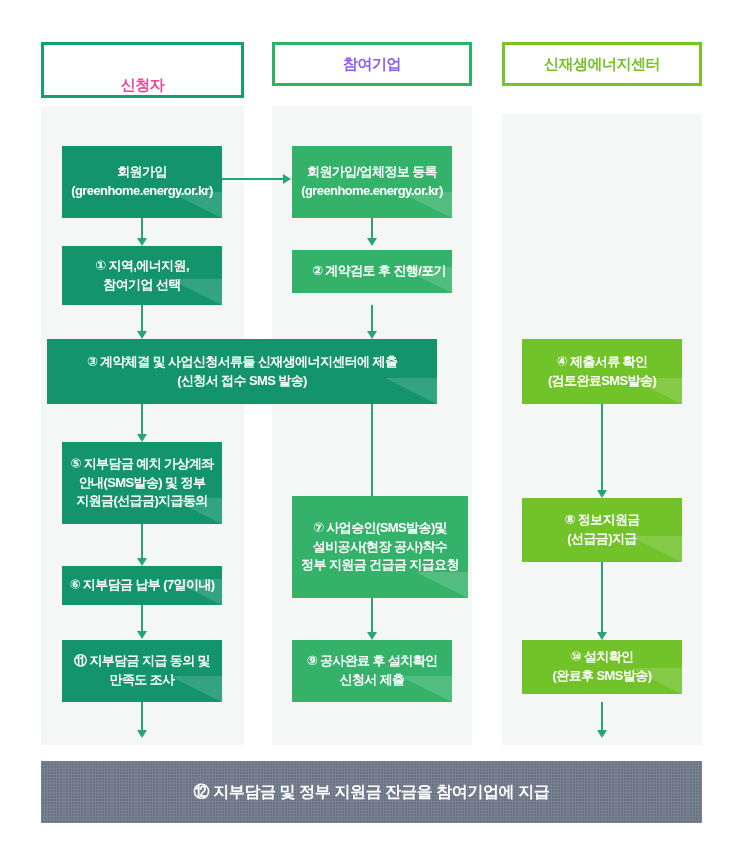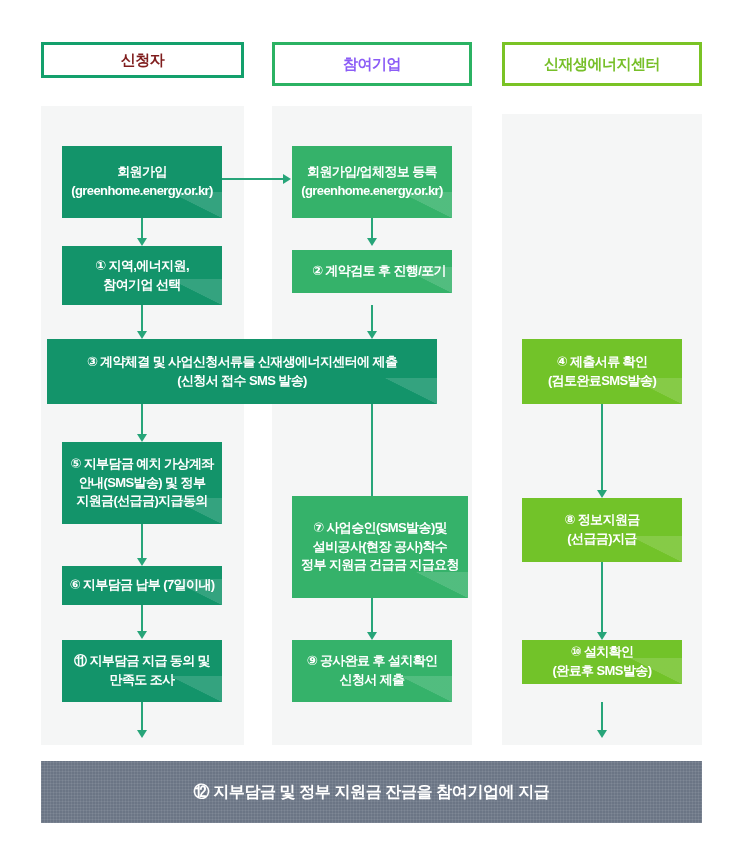--- a/index.html
+++ b/index.html
@@ -26,21 +26,21 @@
     background: #ffffff;
     border: 3px solid #13a06c;
     display: flex;
     align-items: center;
     justify-content: center;
     font-size: 15px;
     font-weight: bold;
     color: #18a16d;
     letter-spacing: -0.5px;
   }
-  .col-header.c1 { left: 41px;  top: 42px; width: 203px; height: 36px; border-color:#13a06c; color:#7f1d1d; }
+  .col-header.c1 { left: 41px;  top: 42px; width: 203px; height: 56px; border-color:#13a06c; color:#ec4899;align-items:flex-end; }
   .col-header.c2 { left: 272px; top: 42px; width: 200px; height: 44px; border-color:#2bb263; color:#8b5cf6; }
   .col-header.c3 { left: 502px; top: 42px; width: 200px; height: 44px; border-color:#7ac325; color:#77bf29; }
 
   
   .col-panel {
     position: absolute;
     background: #f5f6f6;
   }
   .col-panel.c1 { left: 41px;  top: 106px; width: 203px; height: 639px; }
   .col-panel.c2 { left: 272px; top: 106px; width: 200px; height: 639px; }
@@ -236,21 +236,21 @@
   <div class="node lime" style="left:522px; top:498px; width:160px; height:64px;">
     <span class="txt">⑧ 정보지원금
 (선급금)지급</span>
   </div>
 
   <div class="node green" style="left:292px; top:640px; width:160px; height:62px;">
     <span class="txt">⑨ 공사완료 후 설치확인
 신청서 제출</span>
   </div>
 
-  <div class="node lime" style="left:522px; top:640px; width:160px; height:44px;">
+  <div class="node lime" style="left:522px; top:640px; width:160px; height:54px;">
     <span class="txt">⑩ 설치확인
 (완료후 SMS발송)</span>
   </div>
 
   <div class="node teal" style="left:62px; top:640px; width:160px; height:62px;">
     <span class="txt">⑪ 지부담금 지급 동의 및
 만족도 조사</span>
   </div>
 
   <div class="footer-bar">

